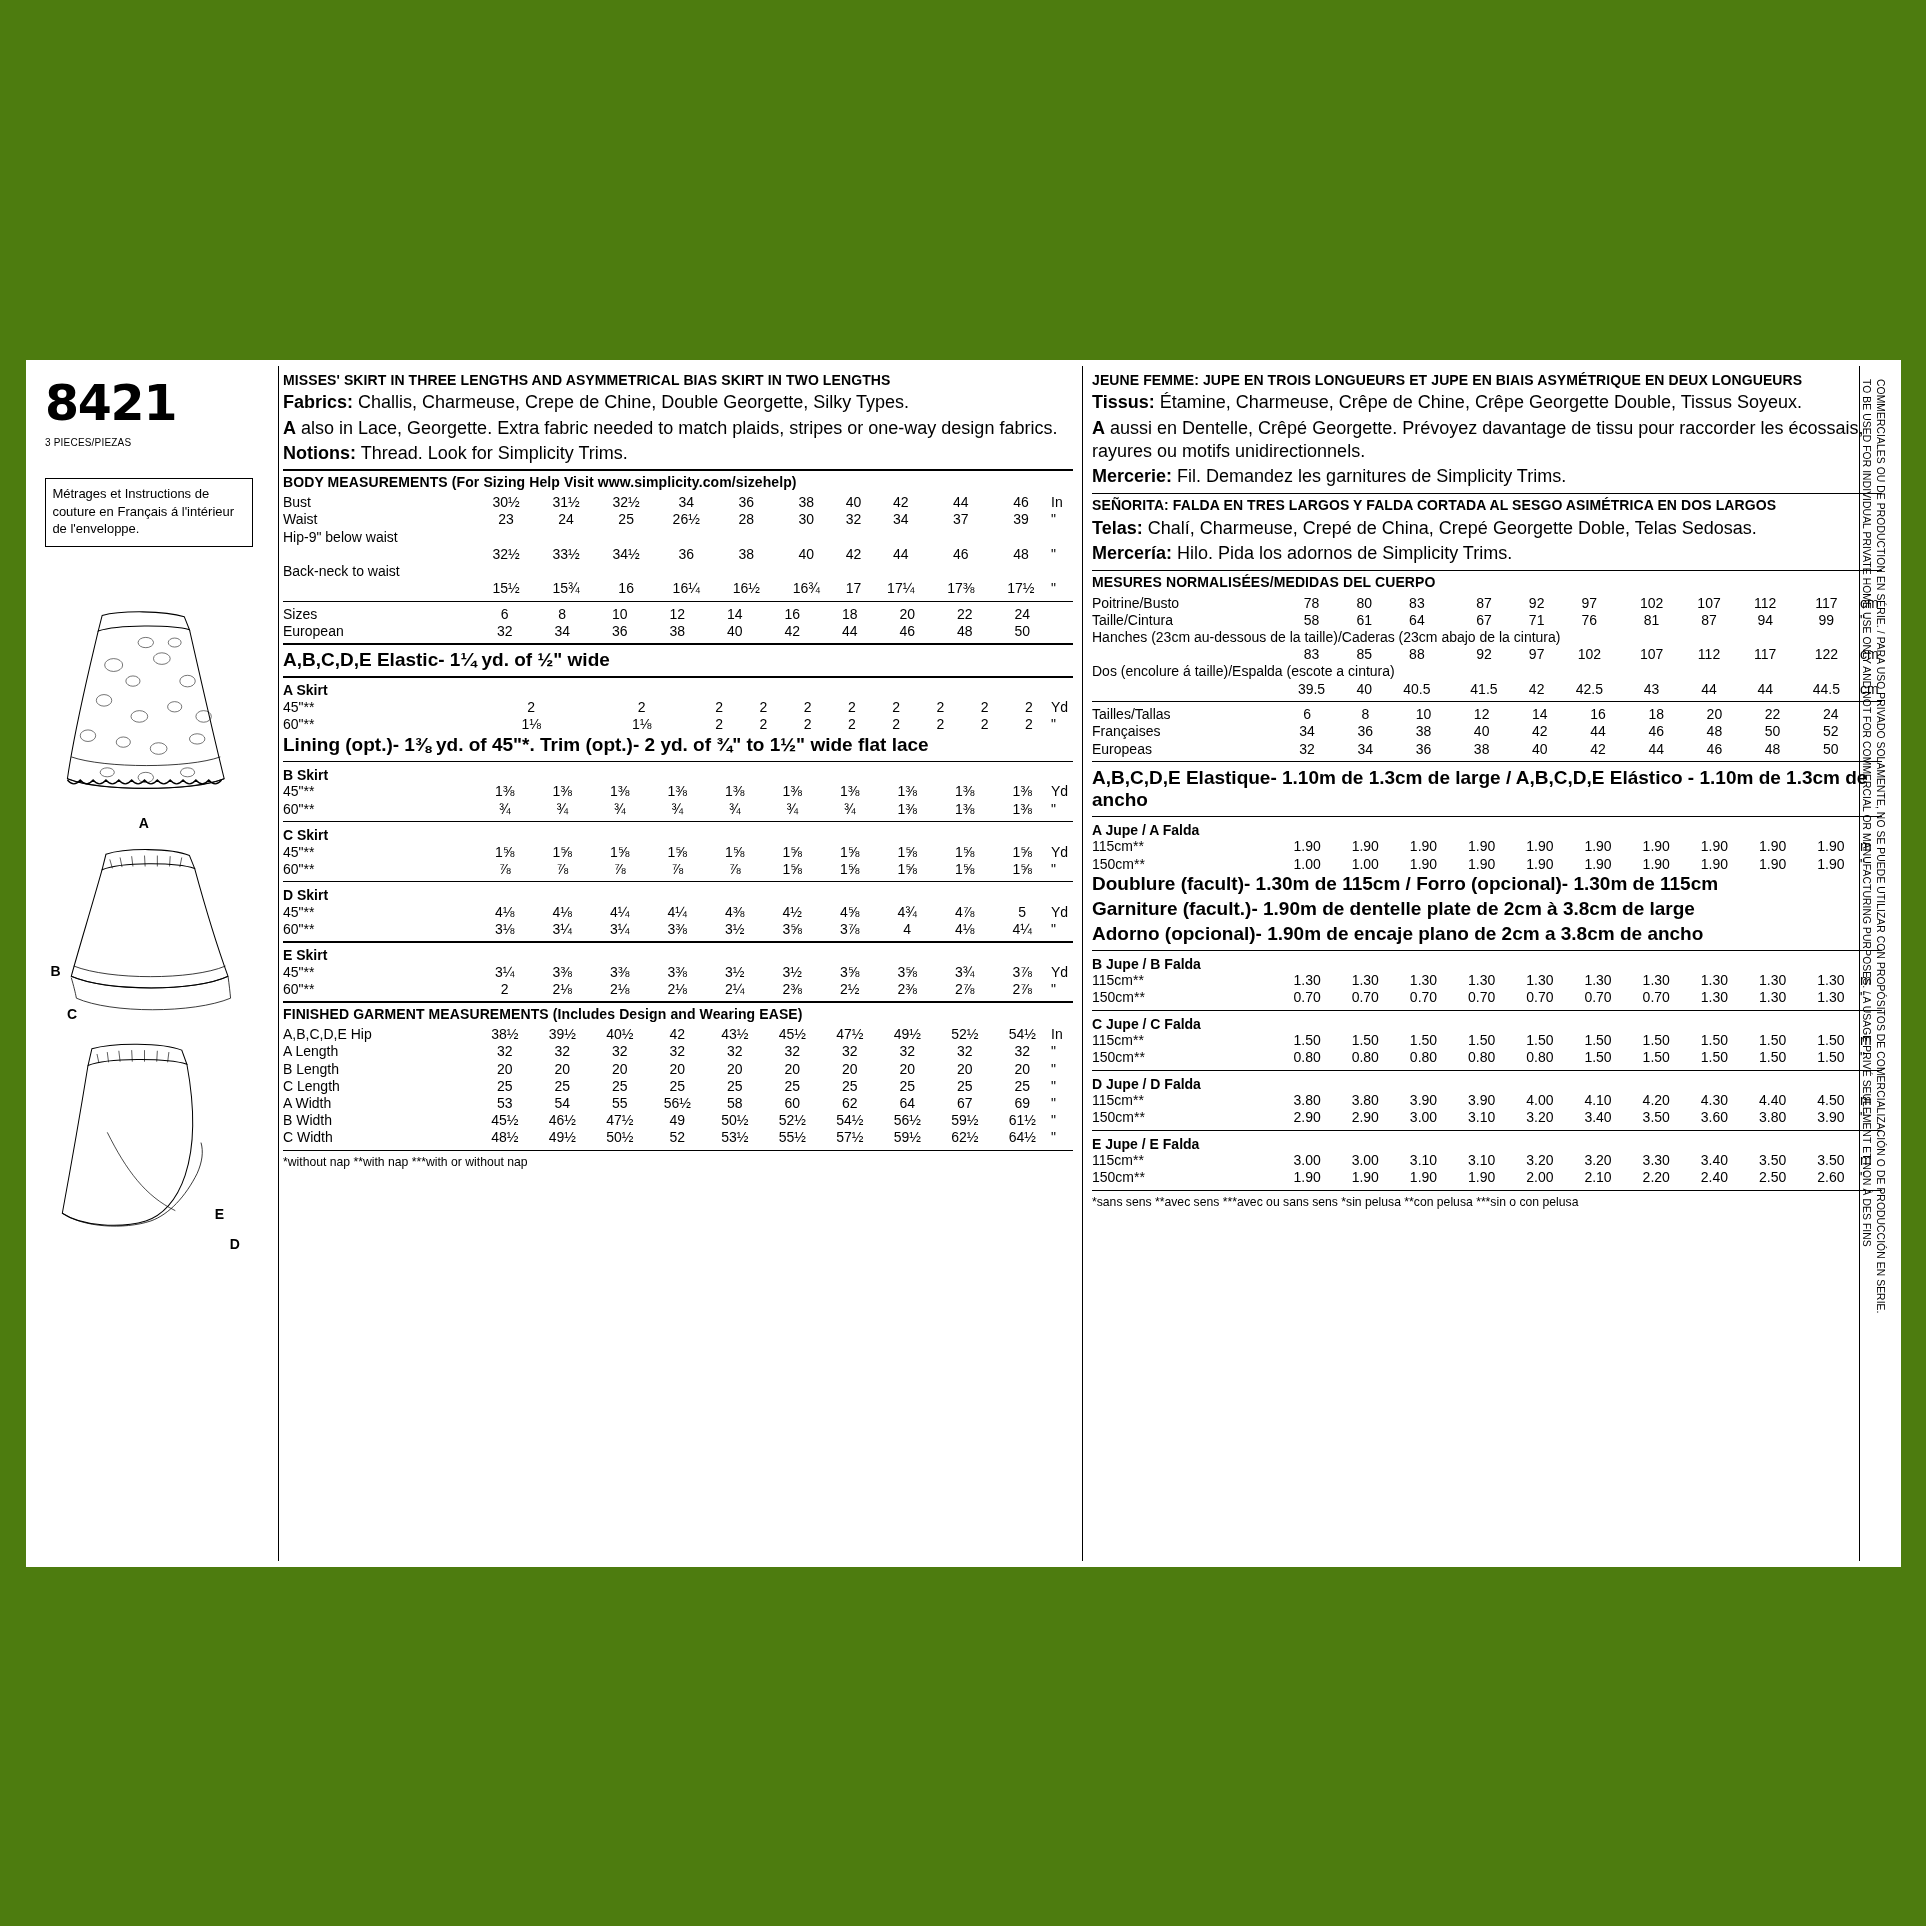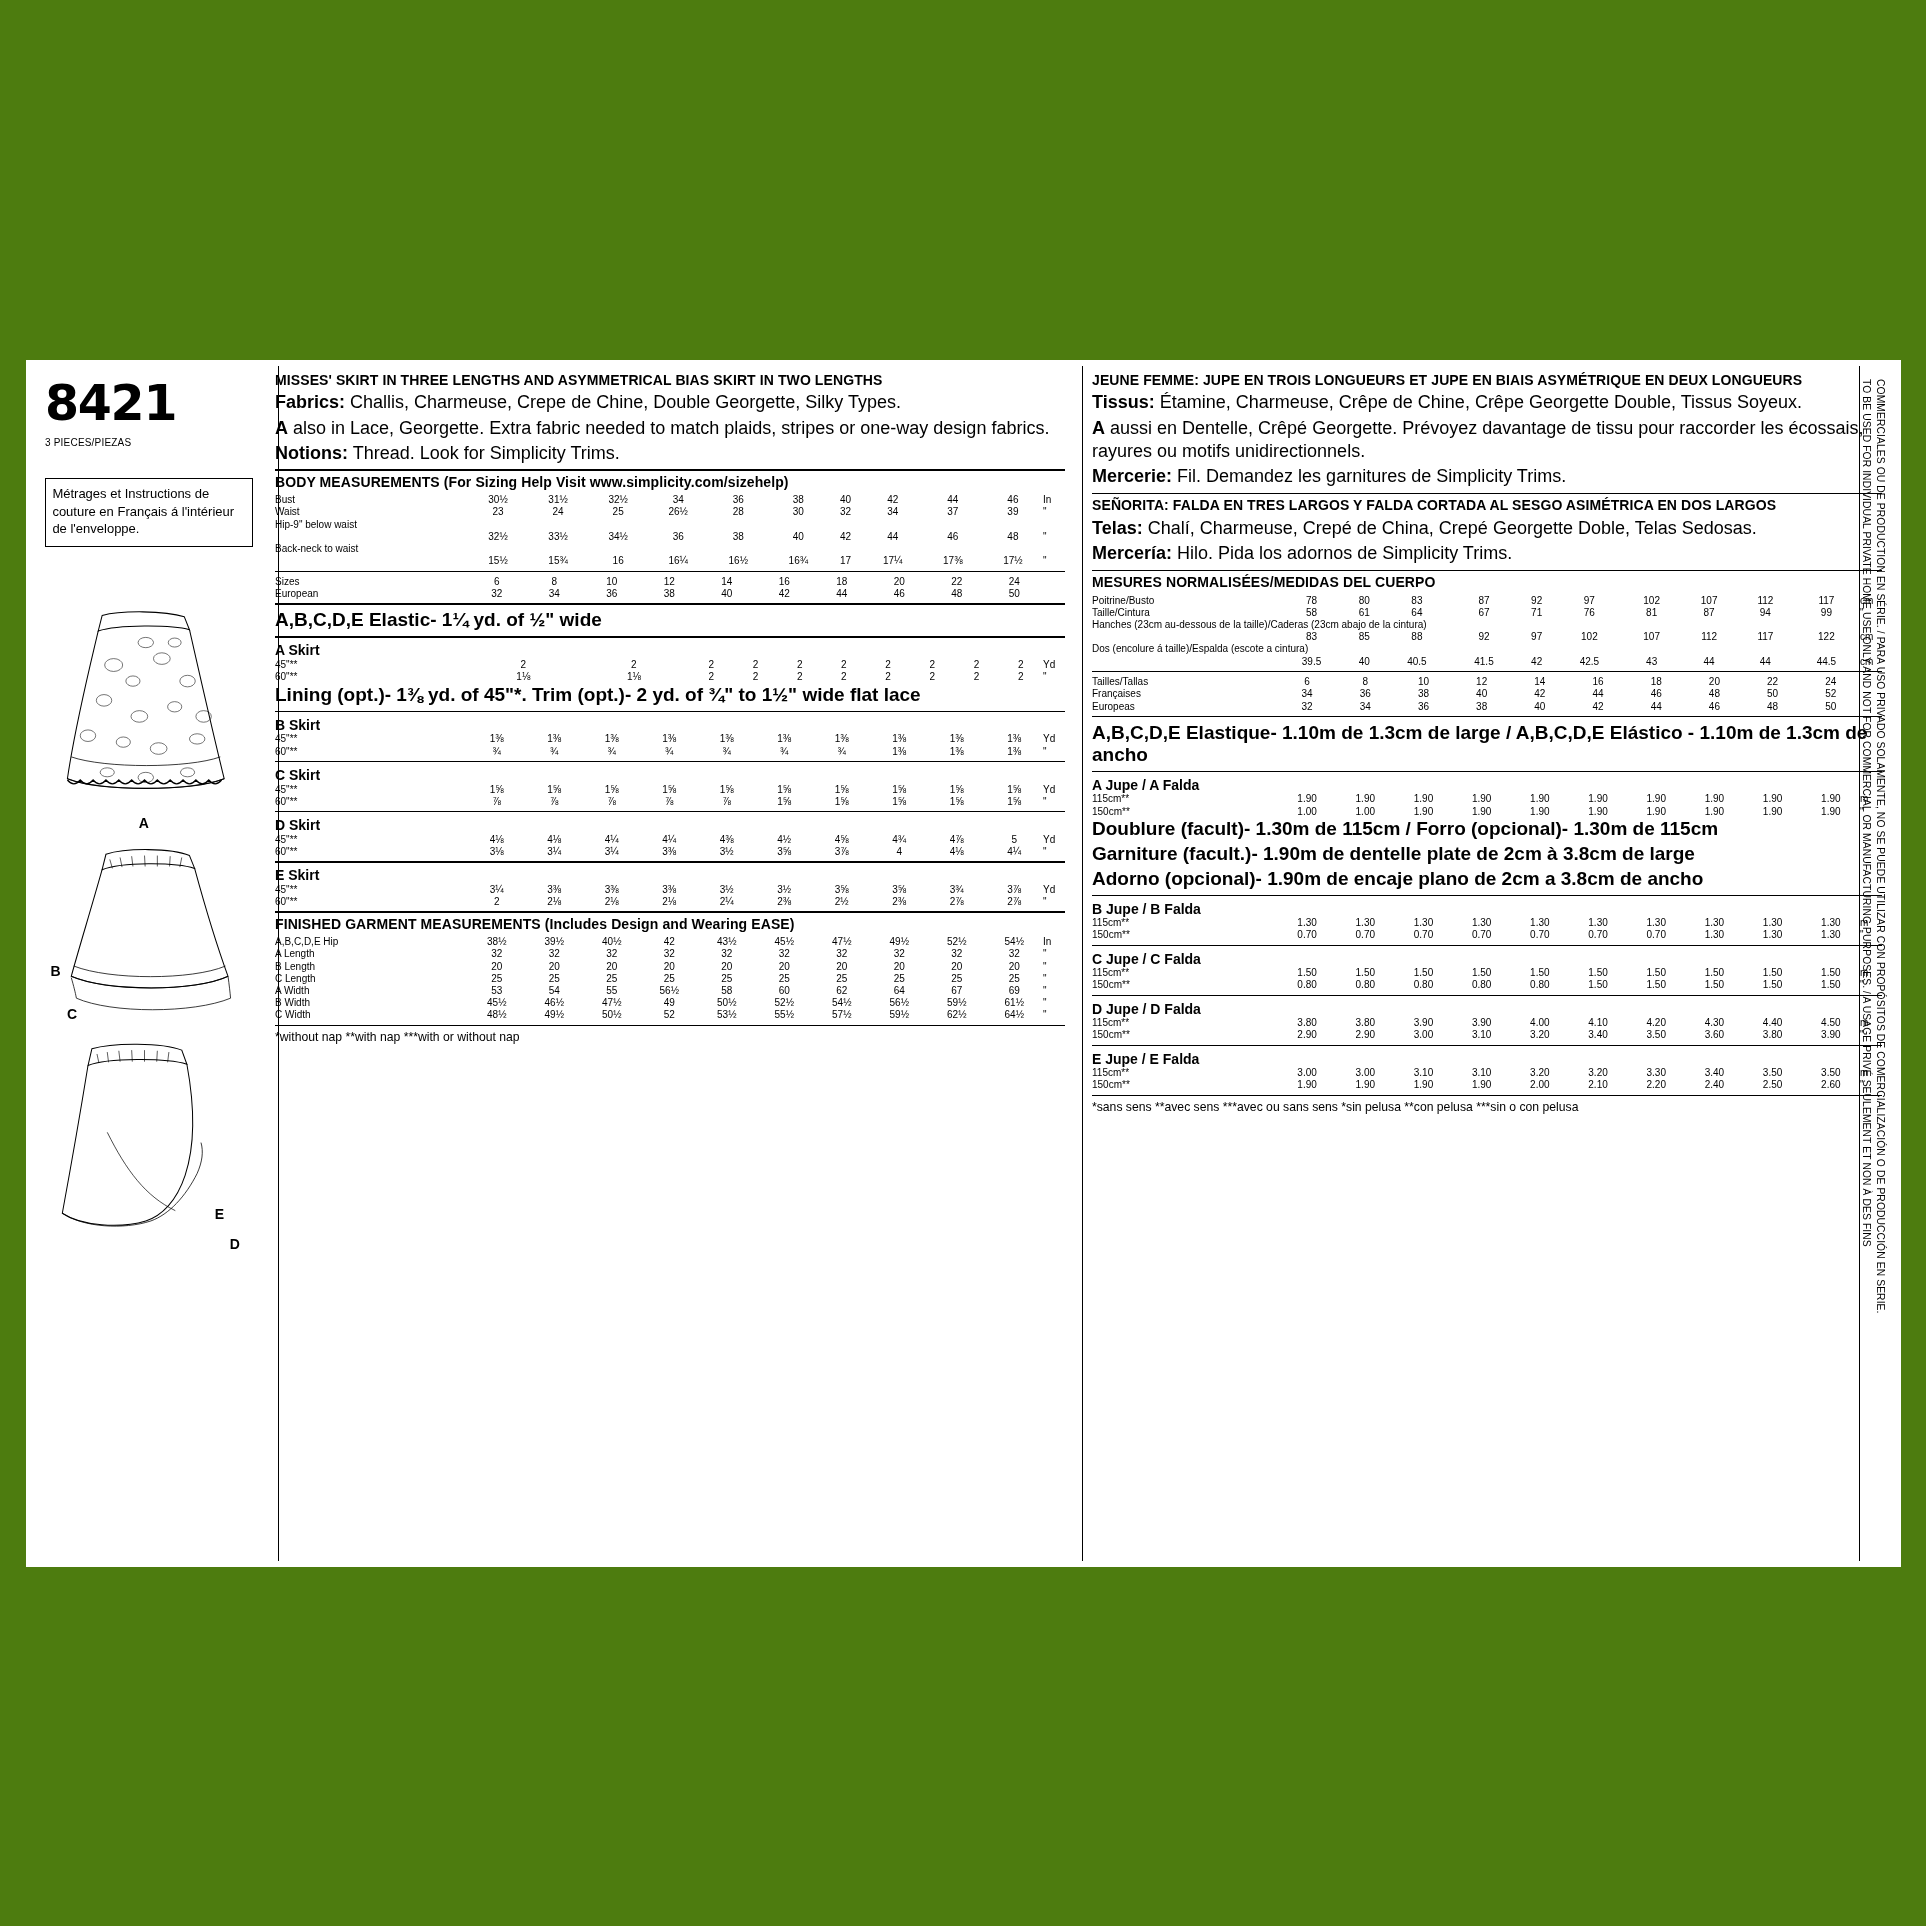--- a/index.html
+++ b/index.html
@@ -11,33 +11,33 @@
   .leftcol{position:absolute;left:19px;top:19px;width:231px;}
   .pattern-number{font-family:"DejaVu Sans",sans-serif;font-weight:bold;font-size:49px;letter-spacing:-1.3px;line-height:1;}
   .pieces{font-size:10px;margin-top:9px;letter-spacing:0.2px;}
   .frbox{margin-top:30px;border:1.3px solid #000;padding:6.4px 6.4px 7.7px 6.4px;width:193px;font-size:13px;line-height:1.35;}
 
   .figures{position:absolute;left:16.7px;top:244px;width:231px;}
   .fig{position:relative;}
   .figlabel{font-size:14px;font-weight:bold;}
 
   
-  .midcol{position:absolute;left:249px;top:11.6px;width:790px;}
+  .midcol{position:absolute;left:257px;top:11.6px;width:790px;}
   .rightcol{position:absolute;left:1066px;top:11.6px;width:790px;}
   .vrule{position:absolute;top:6.4px;bottom:6.4px;width:1.3px;background:#000;}
   .vr1{left:252px;}
   .vr2{left:1056px;}
   .vr3{left:1833px;}
 
   .hdr{font-weight:bold;font-size:14px;letter-spacing:0.1px;margin-bottom:3.9px;}
   .para{font-size:18px;line-height:1.3;margin-bottom:1.9px;}
   .b{font-weight:bold;}
   .rule{height:1.3px;background:#000;margin:3.9px 0 3.2px 0;}
 
-  table.t{border-collapse:collapse;width:100%;font-size:10px;}
+  table.t{border-collapse:collapse;width:100%;font-size:14px;}
   table.t td{padding:0.6px 0;vertical-align:bottom;white-space:nowrap;}
   td.lbl{text-align:left;padding-right:3.9px;}
   td.num{text-align:center;}
   td.unit{text-align:left;width:22px;padding-left:5.1px;}
   .secthead{font-weight:bold;font-size:14px;padding-top:1.3px;}
   .noteline{font-size:19px;padding:1.3px 0;}
 
   .footnote{font-size:12.2px;margin-top:3.9px;}
 
   

